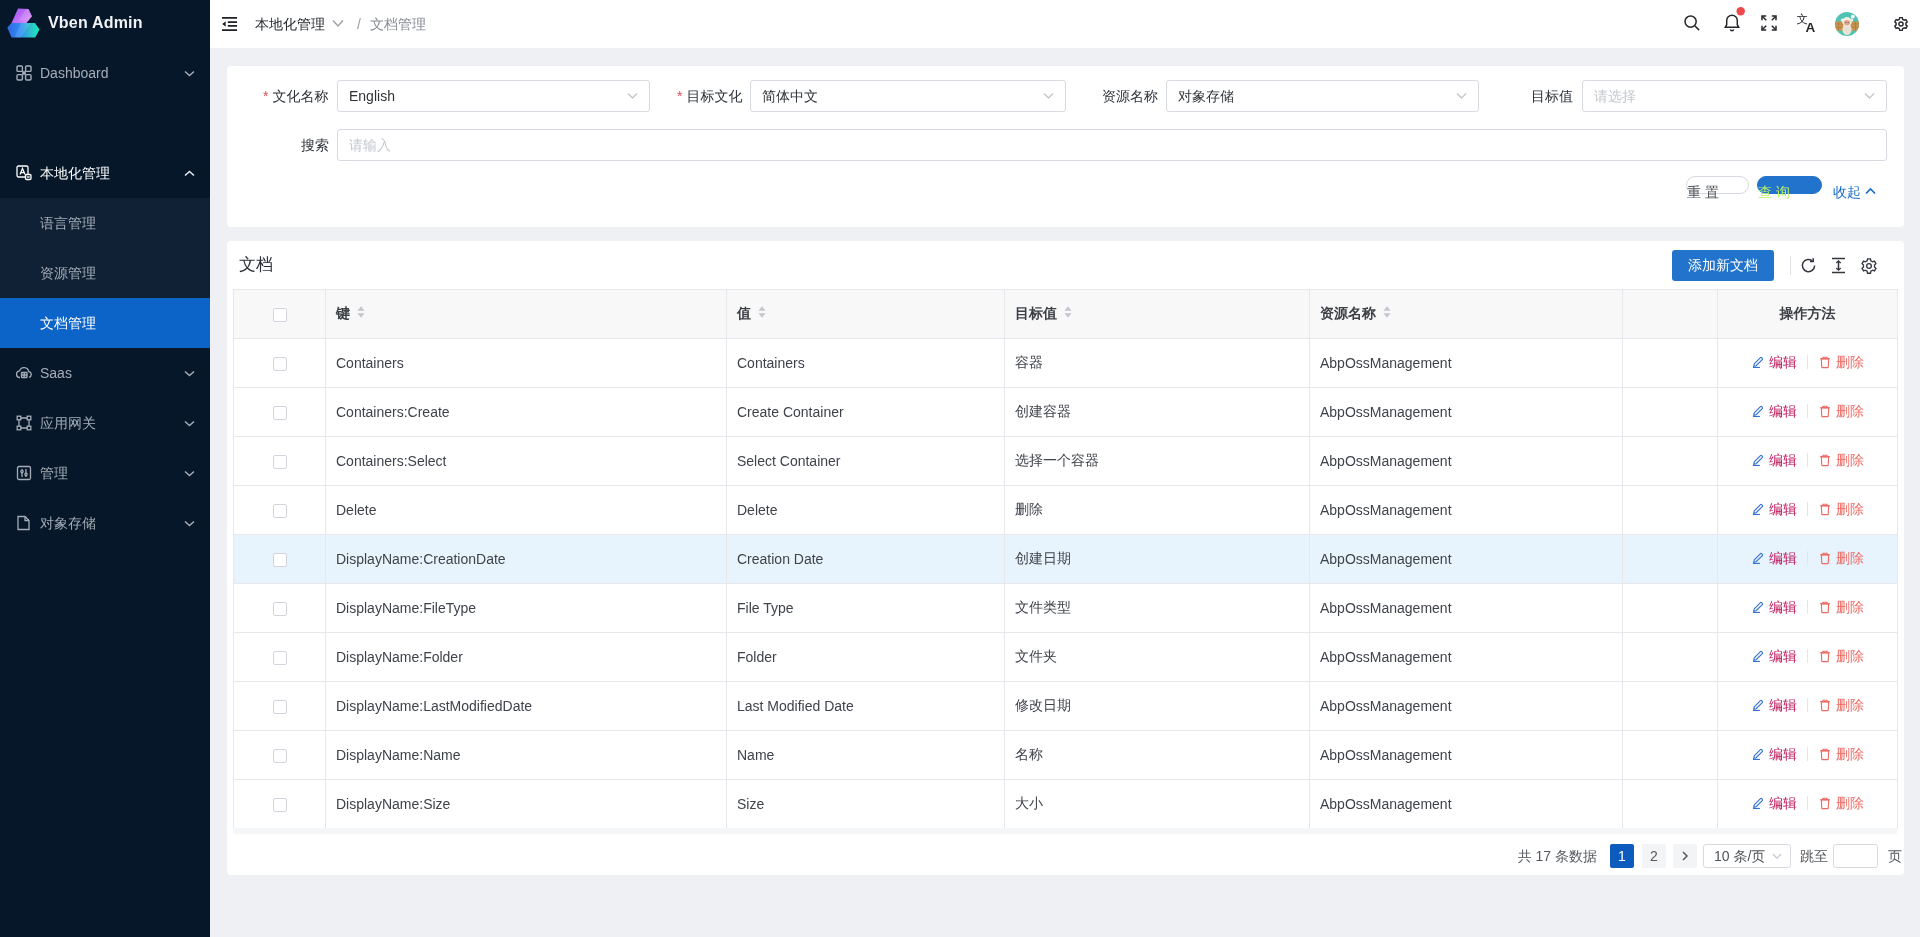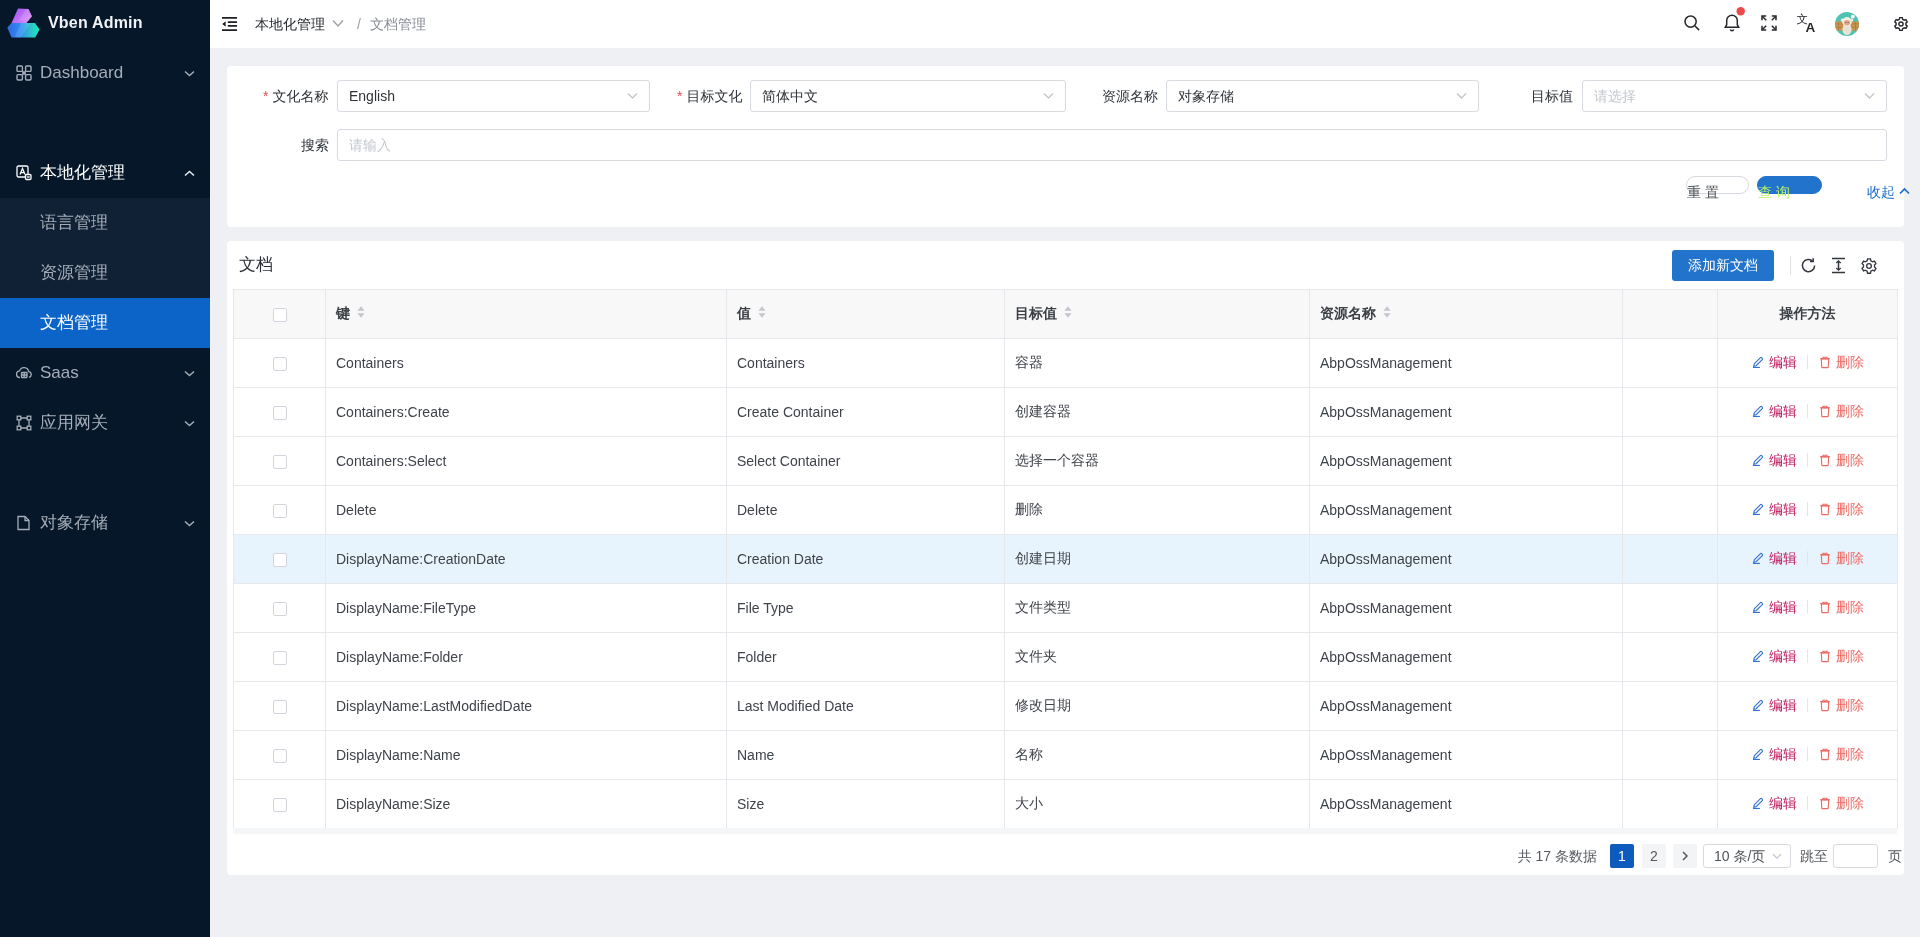--- a/index.html
+++ b/index.html
@@ -1,21 +1,21 @@
 <!DOCTYPE html>
 <html lang="zh"><head><meta charset="utf-8">
 <style>
 *{margin:0;padding:0;box-sizing:border-box}
 html,body{width:1920px;height:937px;overflow:hidden;font-family:"Liberation Sans",sans-serif;background:#eef0f4;font-size:14px;color:#3f434a}
 
 #side{position:absolute;left:0;top:0;width:210px;height:937px;background:#051728;z-index:5}
 #side .logo{position:absolute;left:0;top:0;width:210px;height:48px}
 #side .logo svg{position:absolute;left:7px;top:7px}
 #side .logo b{position:absolute;left:48px;top:14px;font-size:16px;color:#f0f2f5;letter-spacing:.2px;white-space:nowrap}
-.mi{position:absolute;left:0;width:210px;height:50px;color:#a6adb8;font-size:17px}
+.mi{position:absolute;left:0;width:210px;height:50px;color:#a6adb8;font-size:14px}
 .mi .txt{position:absolute;left:40px;top:0;line-height:50px;white-space:nowrap}
 .mi .ic{position:absolute;left:16px;top:17px}
 .mi .chev{position:absolute;left:184px;top:22px}
 .mi.noic .txt{left:25px}
 .mi.active{color:#fff}
 .mi.sel{background:#0c64c8;color:#fff}
 #submenu{position:absolute;left:0;top:198px;width:210px;height:150px;background:#102136}
 
 #hd{position:absolute;left:210px;top:0;width:1876px;height:48px;background:#fff}
 #hd .fold{position:absolute;left:11px;top:16px}
@@ -143,20 +143,34 @@
       <svg class="ic" width="16" height="16" viewBox="0 0 16 16">
         <g fill="none" stroke="#a6adb8" stroke-width="1.3">
           <rect x="1.2" y="1.2" width="3.6" height="3.6"></rect>
           <rect x="11.2" y="1.2" width="3.6" height="3.6"></rect>
           <rect x="1.2" y="11.2" width="3.6" height="3.6"></rect>
           <rect x="11.2" y="11.2" width="3.6" height="3.6"></rect>
           <path d="M4.8 3h6.4M4.8 13h6.4M3 4.8v6.4M13 4.8v6.4"></path>
         </g>
       </svg>
       <span class="txt" style="left:40px">应用网关</span>
+      <svg class="chev" width="11" height="7" viewBox="0 0 11 7">
+        <path d="M1 1.5 5.5 5.5 10 1.5" stroke="#a6adb8" stroke-width="1.5" fill="none"></path>
+      </svg>
+    </div>
+  <div class="mi" style="top:448px">
+      <svg class="ic" width="16" height="16" viewBox="0 0 16 16">
+        <g fill="none" stroke="#a6adb8" stroke-width="1.3">
+          <rect x="1.5" y="1.5" width="13" height="13" rx="1.5"></rect>
+          <path d="M6 4v8M10 4v8"></path>
+          <circle cx="6" cy="6.6" r="1.15" fill="#051728"></circle>
+          <circle cx="10" cy="9.4" r="1.15" fill="#051728"></circle>
+        </g>
+      </svg>
+      <span class="txt" style="left:40px">管理</span>
       <svg class="chev" width="11" height="7" viewBox="0 0 11 7">
         <path d="M1 1.5 5.5 5.5 10 1.5" stroke="#a6adb8" stroke-width="1.5" fill="none"></path>
       </svg>
     </div>
   <div class="mi" style="top:498px">
       <svg class="ic" width="15" height="16" viewBox="0 0 15 16">
         <g fill="none" stroke="#a6adb8" stroke-width="1.3">
           <path d="M2 1.5h7l4 4v9H2z"></path>
           <path d="M9 1.5v4h4"></path>
         </g>
@@ -241,21 +255,21 @@
         <path d="M1 1.5l4.5 4.5L10 1.5" stroke="#c3c8cf" stroke-width="1.4" fill="none"></path>
       </svg></div>
   <div class="flabel" style="left:1304px;top:14px">目标值</div>
   <div class="fsel ph" style="left:1355px;top:14px;width:305px">请选择<svg class="carr" width="11" height="8" viewBox="0 0 11 8">
         <path d="M1 1.5l4.5 4.5L10 1.5" stroke="#c3c8cf" stroke-width="1.4" fill="none"></path>
       </svg></div>
   <div class="flabel" style="left:74px;top:63px">搜索</div>
   <div class="fsel ph" style="left:110px;top:63px;width:1550px">请输入</div>
   <div class="btn plain" style="left:1459px;top:110px;width:63px">重 置</div>
   <div class="btn pri" style="left:1530px;top:110px;width:65px">查 询</div>
-  <div class="collapse" style="left:1640px;top:110px">收起 <svg width="11" height="8" viewBox="0 0 11 8" style="vertical-align:2px">
+  <div class="collapse" style="left:1606px;top:110px">收起 <svg width="11" height="8" viewBox="0 0 11 8" style="vertical-align:2px">
         <path d="M1 6.5 5.5 2 10 6.5" stroke="#176bcb" stroke-width="1.6" fill="none"></path>
       </svg></div>
 </div>
 
 <div id="card2">
   <div class="ttitle">文档</div>
   <div class="addbtn">添加新文档</div>
   <div class="tbsep"></div>
   <svg class="tic" style="left:1573px" width="17" height="17" viewBox="0 0 17 17">
       <path d="M14.6 8.5a6.1 6.1 0 1 1-1.8-4.3" fill="none" stroke="#33373d" stroke-width="1.5"></path>

